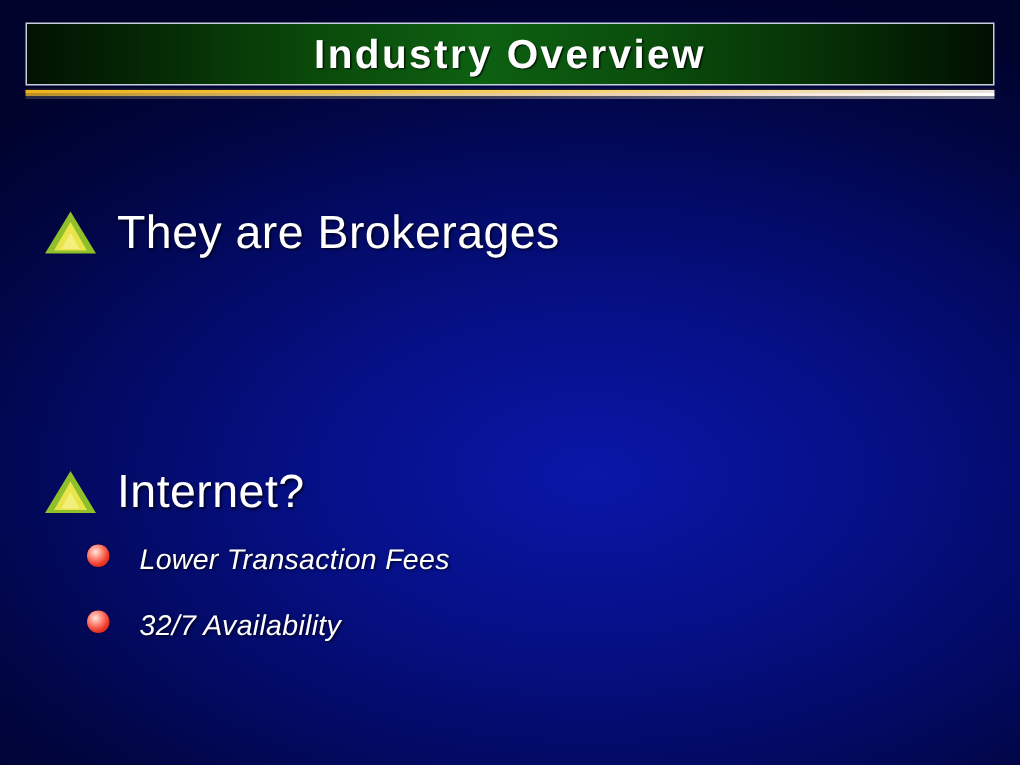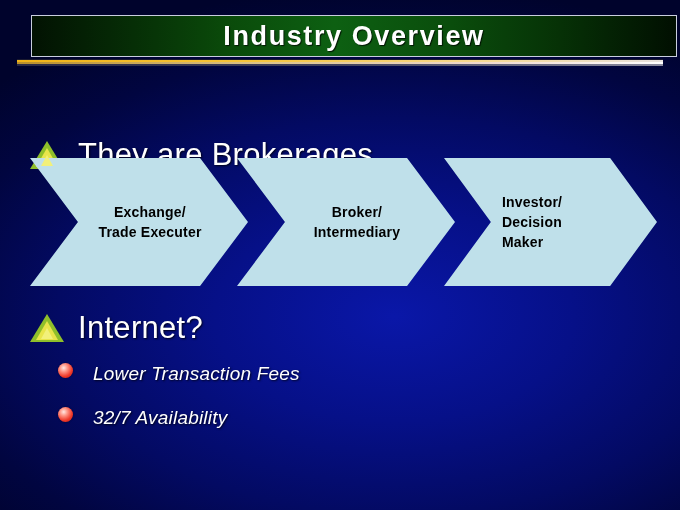--- a/index.html
+++ b/index.html
@@ -19,21 +19,21 @@
     height: 510px;
     background-color: #000038;
     background-image:
       radial-gradient(ellipse 560px 330px at 58% 62%, #0a17a8 0%, #061088 32%, #030a63 60%, #010540 82%, #00032c 100%);
     overflow: hidden;
   }
 
   
   #title-bar-wrap {
     position: absolute;
-    left: 31px;
+    left: 17px;
     top: 15px;
     width: 646px;
     height: 42px;
   }
   #title-bar {
     position: absolute;
     inset: 0;
     border: 1px solid #c9cede;
     box-sizing: border-box;
     background-image: linear-gradient(to right,
@@ -210,45 +210,20 @@
     <div class="rule-line rule-gold"></div>
     <div class="rule-line rule-pale"></div>
     <div class="rule-line rule-shade"></div>
   </div>
 
   <div class="section-heading" id="heading-brokerages">
     <span class="tri-bullet"></span>
     <span class="heading-text">They are Brokerages</span>
   </div>
 
-  <div id="chevron-row">
-
-    <div class="chevron" id="chevron-1">
-      <div class="chev-lines">
-        <span class="chev-line">Exchange/</span>
-        <span class="chev-line">Trade Executer</span>
-      </div>
-    </div>
-
-    <div class="chevron" id="chevron-2">
-      <div class="chev-lines">
-        <span class="chev-line">Broker/</span>
-        <span class="chev-line">Intermediary</span>
-      </div>
-    </div>
-
-    <div class="chevron" id="chevron-3">
-      <div class="chev-lines">
-        <span class="chev-line">Investor/</span>
-        <span class="chev-line">Decision</span>
-        <span class="chev-line">Maker</span>
-      </div>
-    </div>
-
-  </div>
 
   <div class="section-heading" id="heading-internet">
     <span class="tri-bullet"></span>
     <span class="heading-text">Internet?</span>
   </div>
 
   <div id="bullet-list">
     <div class="bullet-row">
       <span class="dot-bullet"></span>
       <span class="bullet-text">Lower Transaction Fees</span>

